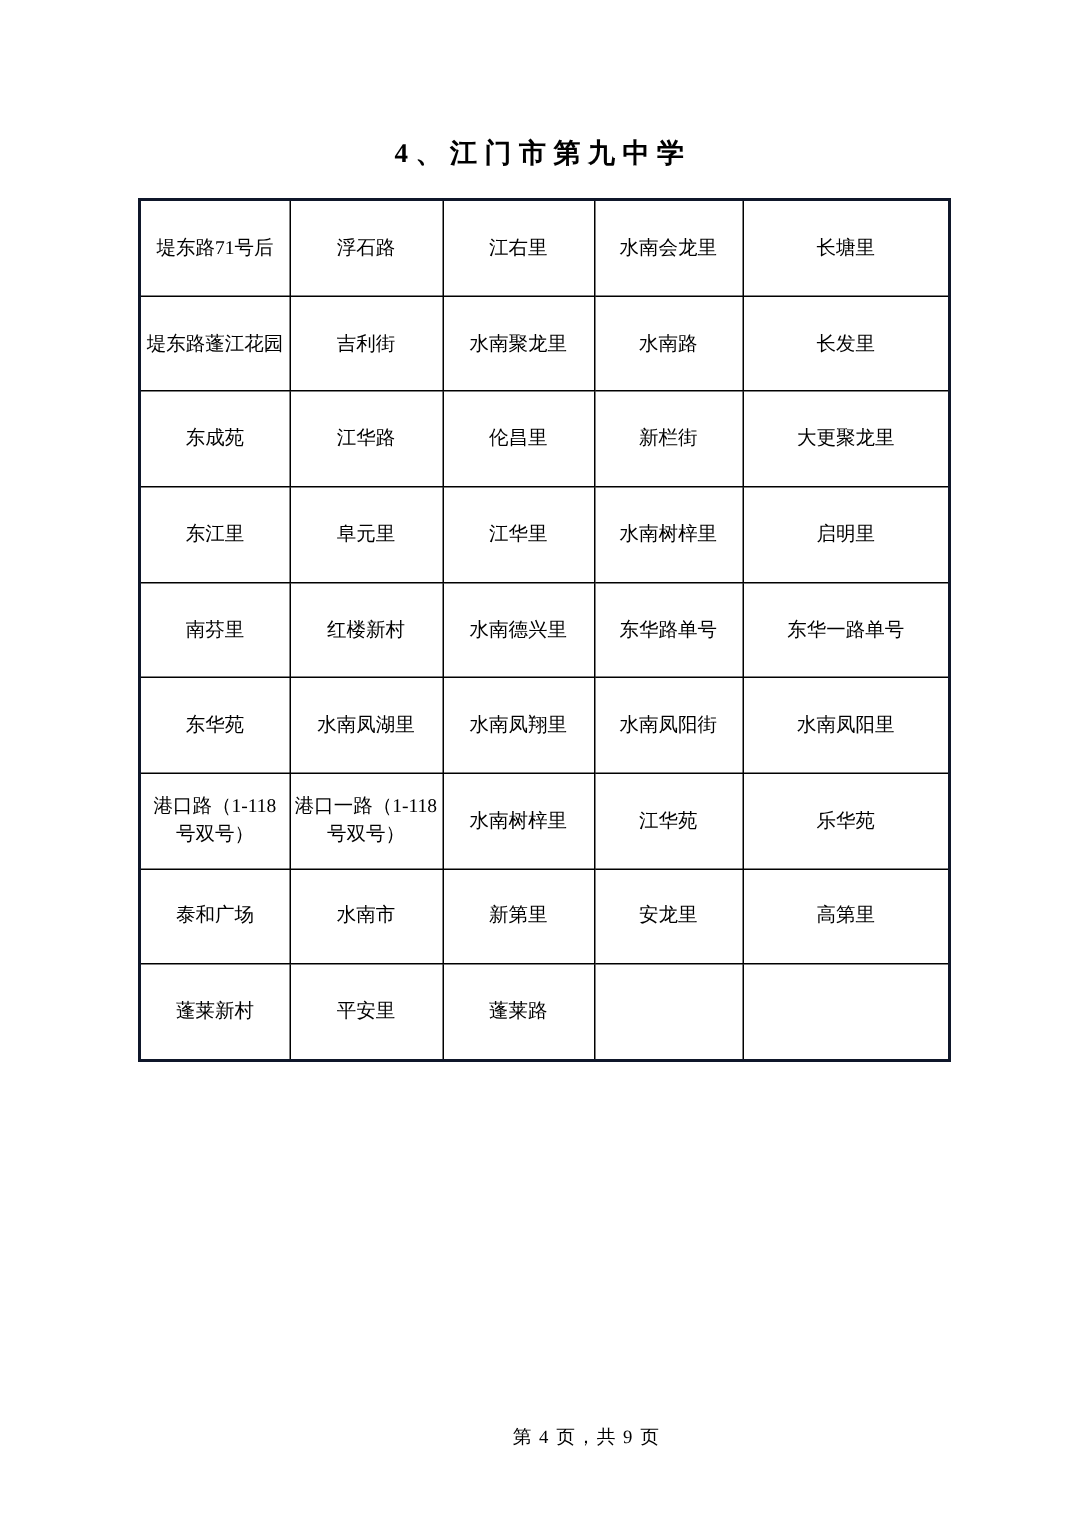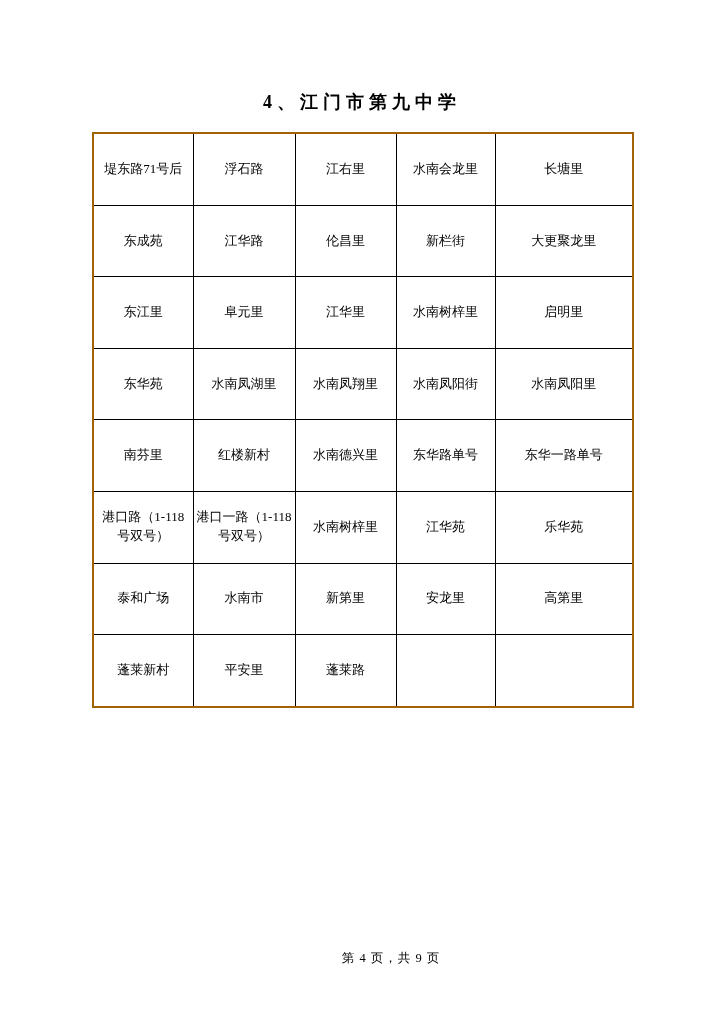--- a/index.html
+++ b/index.html
@@ -28,21 +28,21 @@
     color: #000000;
   }
   table.area-table {
     position: absolute;
     left: 92px;
     top: 132px;
     width: 540px;
     height: 576px;
     border-collapse: collapse;
     table-layout: fixed;
-    border: 2px solid #a16207;
+    border: 2px solid #0f172a;
   }
   table.area-table td {
     border: 1px solid #000000;
     text-align: center;
     vertical-align: middle;
     font-size: 13px;
     line-height: 1.45;
     padding: 2px 3px;
     color: #000000;
     word-break: break-all;
@@ -77,46 +77,53 @@
     </colgroup>
     <tbody>
         <tr>
           <td>堤东路71号后</td>
           <td>浮石路</td>
           <td>江右里</td>
           <td>水南会龙里</td>
           <td>长塘里</td>
         </tr>
         <tr>
+          <td>堤东路蓬江花园</td>
+          <td>吉利街</td>
+          <td>水南聚龙里</td>
+          <td>水南路</td>
+          <td>长发里</td>
+        </tr>
+        <tr>
           <td>东成苑</td>
           <td>江华路</td>
           <td>伦昌里</td>
           <td>新栏街</td>
           <td>大更聚龙里</td>
         </tr>
         <tr>
           <td>东江里</td>
           <td>阜元里</td>
           <td>江华里</td>
           <td>水南树梓里</td>
           <td>启明里</td>
         </tr>
         <tr>
+          <td>南芬里</td>
+          <td>红楼新村</td>
+          <td>水南德兴里</td>
+          <td>东华路单号</td>
+          <td>东华一路单号</td>
+        </tr>
+        <tr>
           <td>东华苑</td>
           <td>水南凤湖里</td>
           <td>水南凤翔里</td>
           <td>水南凤阳街</td>
           <td>水南凤阳里</td>
-        </tr>
-        <tr>
-          <td>南芬里</td>
-          <td>红楼新村</td>
-          <td>水南德兴里</td>
-          <td>东华路单号</td>
-          <td>东华一路单号</td>
         </tr>
         <tr>
           <td>港口路（1-118号双号）</td>
           <td>港口一路（1-118号双号）</td>
           <td>水南树梓里</td>
           <td>江华苑</td>
           <td>乐华苑</td>
         </tr>
         <tr>
           <td>泰和广场</td>

